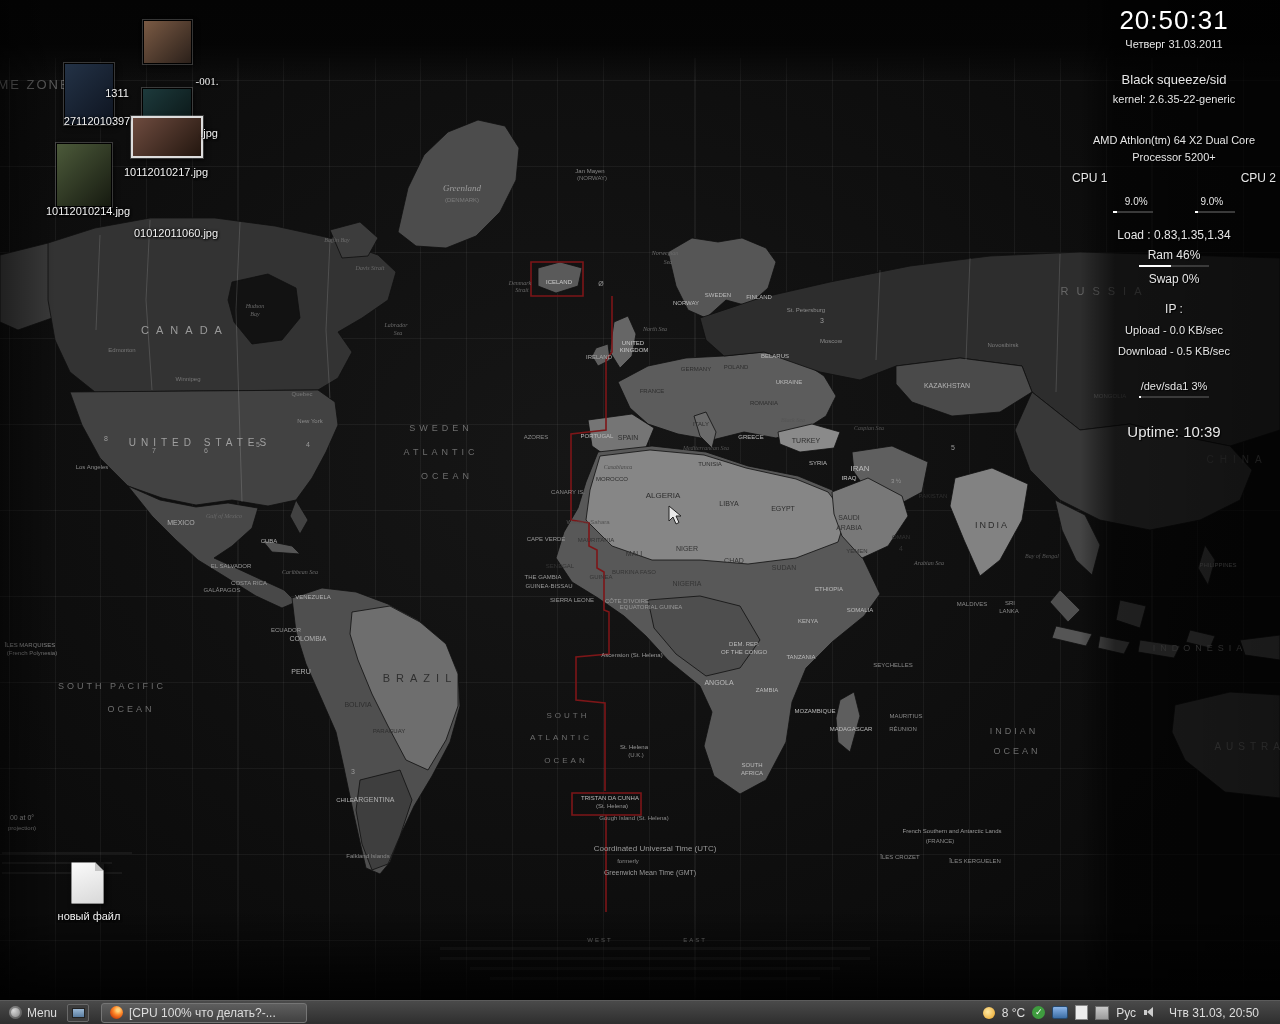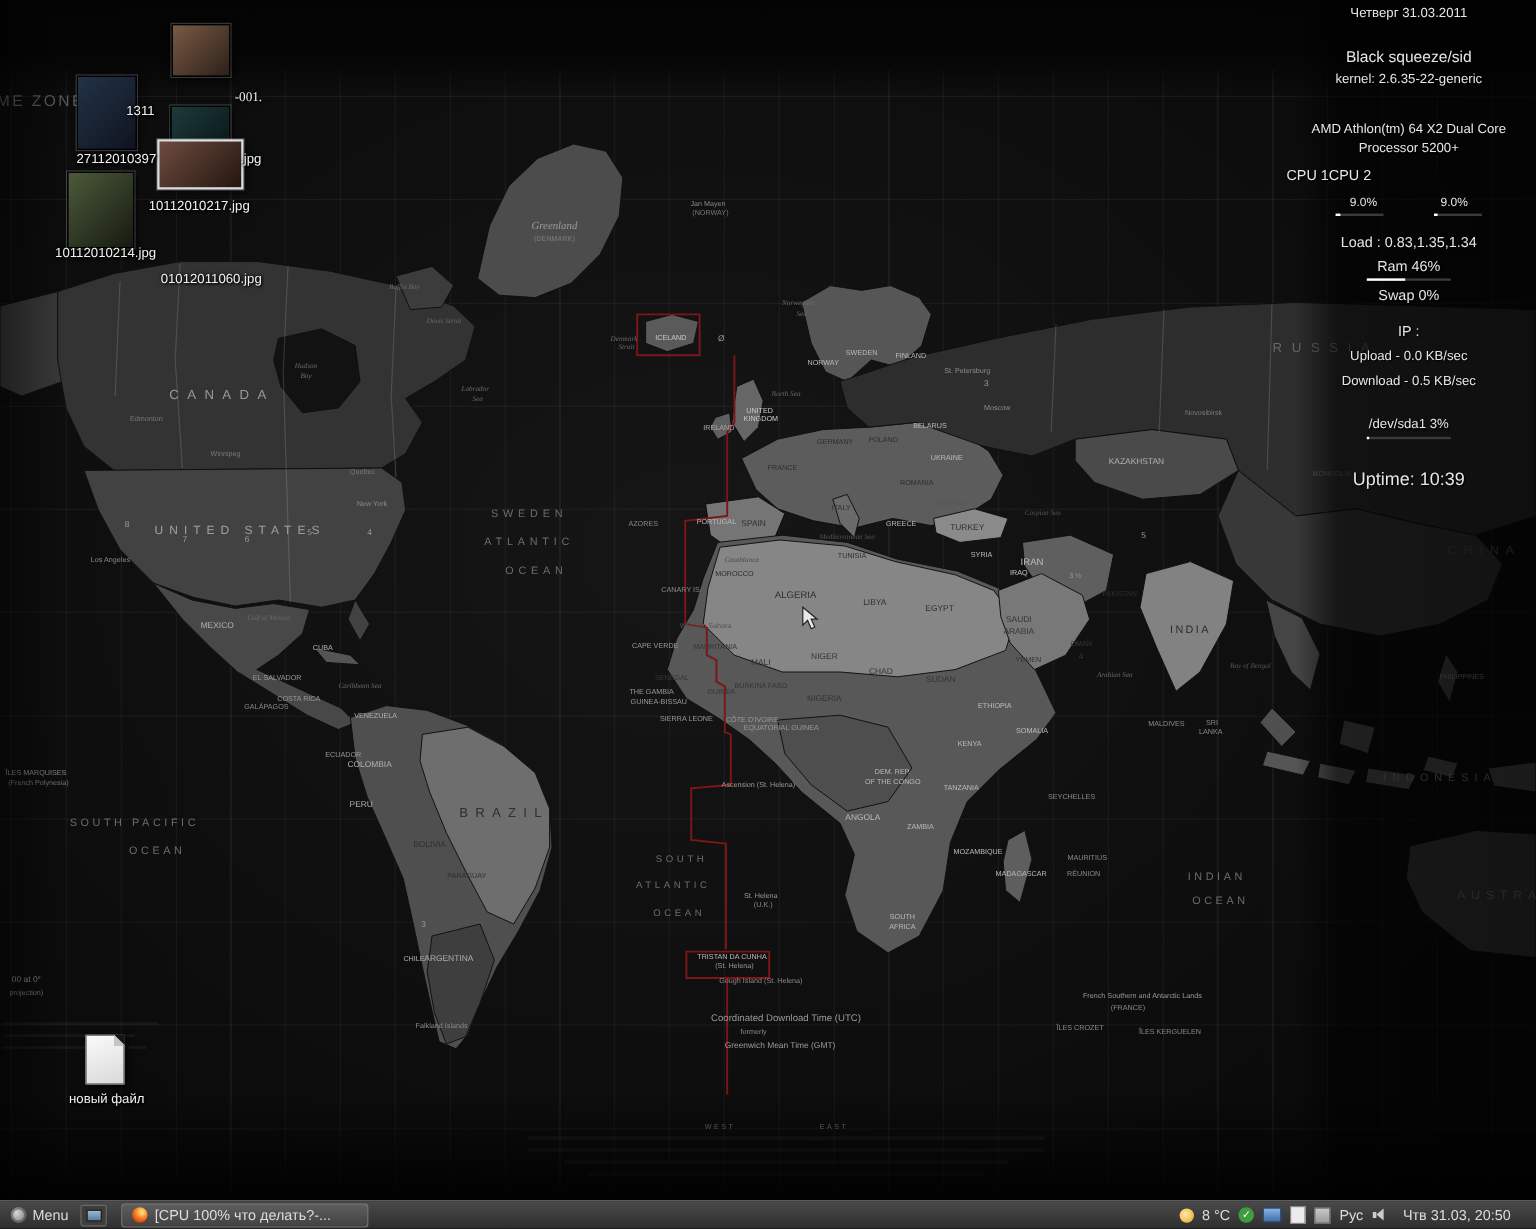--- a/index.html
+++ b/index.html
@@ -34,21 +34,21 @@
   .newfile{position:absolute;left:71px;top:862px;width:31px;height:40px;background:linear-gradient(160deg,#fafafa,#d9d9d9);border:1px solid #8a8a8a;border-radius:1px;box-shadow:2px 2px 5px rgba(0,0,0,0.7);}
   .newfile::before{content:"";position:absolute;right:-1px;top:-1px;width:0;height:0;border-top:9px solid #141414;border-left:9px solid #c4c4c4;}
   
   #conky{position:absolute;top:4px;right:4px;width:204px;color:var(--conky-text,#e6e6e6);text-align:center;
     text-shadow:1px 1px 1px #000;line-height:1.25;}
   .c-clock{font-size:26px;letter-spacing:1px;color:#fff;}
   .c-date{font-size:11px;margin-top:1px;}
   .c-distro{font-size:13px;margin-top:21px;}
   .c-kernel{font-size:11px;margin-top:4px;}
   .c-model{font-size:11px;margin-top:26px;line-height:1.5;}
-  .c-cpurow{display:flex;justify-content:flex-start;font-size:12px;margin-top:6px;}
+  .c-cpurow{display:flex;justify-content:space-between;font-size:12px;margin-top:6px;}
   .c-cpupct{display:flex;justify-content:space-evenly;font-size:10px;margin-top:10px;}
   .c-cpubars{display:flex;justify-content:space-evenly;margin-top:2px;}
   .cbar{width:40px;height:2px;background:#3a3a3a;}
   .cbar i,.hbar i{display:block;height:100%;background:#fff;}
   .c-load{font-size:12px;margin-top:15px;}
   .c-line{font-size:12px;margin-top:5px;}
   .hbar{width:70px;height:2px;background:#3a3a3a;margin:2px auto 0;}
   .c-ip{font-size:12px;margin-top:15px;}
   .c-net{font-size:11px;margin-top:7px;}
   .c-disk{font-size:11px;margin-top:22px;}
@@ -293,21 +293,21 @@
     <span class="mlabel" style="left: 590px; top: 171px; font-size: 6px; color: rgb(138, 138, 138);">Jan Mayen</span>
     <span class="mlabel" style="left: 592px; top: 178px; font-size: 6px; color: rgb(119, 119, 119);">(NORWAY)</span>
     <span class="mlabel" style="left: 536px; top: 437px; font-size: 6px; color: rgb(138, 138, 138);">AZORES</span>
     <span class="mlabel" style="left: 568px; top: 492px; font-size: 6px; color: rgb(138, 138, 138);">CANARY IS.</span>
     <span class="mlabel" style="left: 632px; top: 655px; font-size: 6px; color: rgb(153, 153, 153);">Ascension (St. Helena)</span>
     <span class="mlabel" style="left: 634px; top: 747px; font-size: 6px; color: rgb(153, 153, 153);">St. Helena</span>
     <span class="mlabel" style="left: 636px; top: 755px; font-size: 6px; color: rgb(138, 138, 138);">(U.K.)</span>
     <span class="mlabel" style="left: 610px; top: 798px; font-size: 6px; color: rgb(187, 187, 187);">TRISTAN DA CUNHA</span>
     <span class="mlabel" style="left: 612px; top: 806px; font-size: 6px; color: rgb(153, 153, 153);">(St. Helena)</span>
     <span class="mlabel" style="left: 634px; top: 818px; font-size: 6px; color: rgb(138, 138, 138);">Gough Island (St. Helena)</span>
-    <span class="mlabel" style="left: 655px; top: 849px; font-size: 8px; color: rgb(154, 154, 154);">Coordinated Download Time (UTC)</span>
+    <span class="mlabel" style="left: 655px; top: 849px; font-size: 8px; color: rgb(154, 154, 154);">Coordinated Universal Time (UTC)</span>
     <span class="mlabel" style="left: 628px; top: 861px; font-size: 6px; color: rgb(138, 138, 138);">formerly</span>
     <span class="mlabel" style="left: 650px; top: 872px; font-size: 7px; color: rgb(154, 154, 154);">Greenwich Mean Time (GMT)</span>
     <span class="mlabel" style="left: 952px; top: 831px; font-size: 6px; color: rgb(154, 154, 154);">French Southern and Antarctic Lands</span>
     <span class="mlabel" style="left: 940px; top: 841px; font-size: 6px; color: rgb(138, 138, 138);">(FRANCE)</span>
     <span class="mlabel" style="left: 900px; top: 857px; font-size: 6px; color: rgb(138, 138, 138);">ÎLES CROZET</span>
     <span class="mlabel" style="left: 975px; top: 861px; font-size: 6px; color: rgb(138, 138, 138);">ÎLES KERGUELEN</span>
     <span class="mlabel" style="left: 600px; top: 940px; font-size: 6px; letter-spacing: 2px; color: rgb(119, 119, 119);">WEST</span>
     <span class="mlabel" style="left: 695px; top: 940px; font-size: 6px; letter-spacing: 2px; color: rgb(119, 119, 119);">EAST</span>
     <span class="mlabel" style="left: 22px; top: 817px; font-size: 7px; color: rgb(138, 138, 138);">00 at 0°</span>
     <span class="mlabel" style="left: 22px; top: 828px; font-size: 6px; color: rgb(119, 119, 119);">projection)</span>
@@ -341,26 +341,27 @@
   <div class="dlabel" style="left:89px;top:910px;">новый файл</div>
 <div class="thumb" style="left: 143px; top: 20px; width: 47px; height: 42px; background: linear-gradient(135deg, rgb(122, 90, 68), rgb(43, 32, 26));"></div>
     <div class="thumb" style="left: 64px; top: 63px; width: 48px; height: 60px; background: linear-gradient(135deg, rgb(35, 50, 70), rgb(14, 20, 32));"></div>
     <div class="dlabel" style="left: 117px; top: 87px;">1311</div>
     <div class="thumb" style="left: 142px; top: 88px; width: 48px; height: 38px; background: linear-gradient(135deg, rgb(29, 58, 60), rgb(10, 22, 22));"></div>
     <div class="dlabel" style="left: 207px; top: 75px; font-family: Liberation Serif, serif;">-001.</div>
     <div class="thumb sel" style="left: 131px; top: 116px; width: 68px; height: 38px; background: linear-gradient(135deg, rgb(110, 75, 63), rgb(35, 22, 15));"></div>
     <div class="dlabel" style="left: 166px; top: 166px;">10112010217.jpg</div>
     <div class="thumb" style="left: 56px; top: 143px; width: 54px; height: 62px; background: linear-gradient(135deg, rgb(76, 90, 58), rgb(22, 26, 16));"></div>
     <div class="dlabel" style="left: 88px; top: 205px;">10112010214.jpg</div>
-    <div class="dlabel" style="left: 97px; top: 127px;">27112010397</div>
+    <div class="dlabel" style="left: 97px; top: 115px;">27112010397</div>
     <div class="dlabel" style="left: 209px; top: 127px;">.jpg</div>
     <div class="dlabel" style="left: 176px; top: 227px;">01012011060.jpg</div>
   </div>
 
 <aside id="conky">
+  <div class="c-clock">20:50:31</div>
   <div class="c-date">Четверг 31.03.2011</div>
   <div class="c-distro">Black squeeze/sid</div>
   <div class="c-kernel">kernel: 2.6.35-22-generic</div>
   <div class="c-model">
     <span>AMD Athlon(tm) 64 X2 Dual Core</span><br>
     <span>Processor 5200+</span>
   </div>
   <div class="c-cpurow">
     <span>CPU 1</span>
     <span>CPU 2</span>

